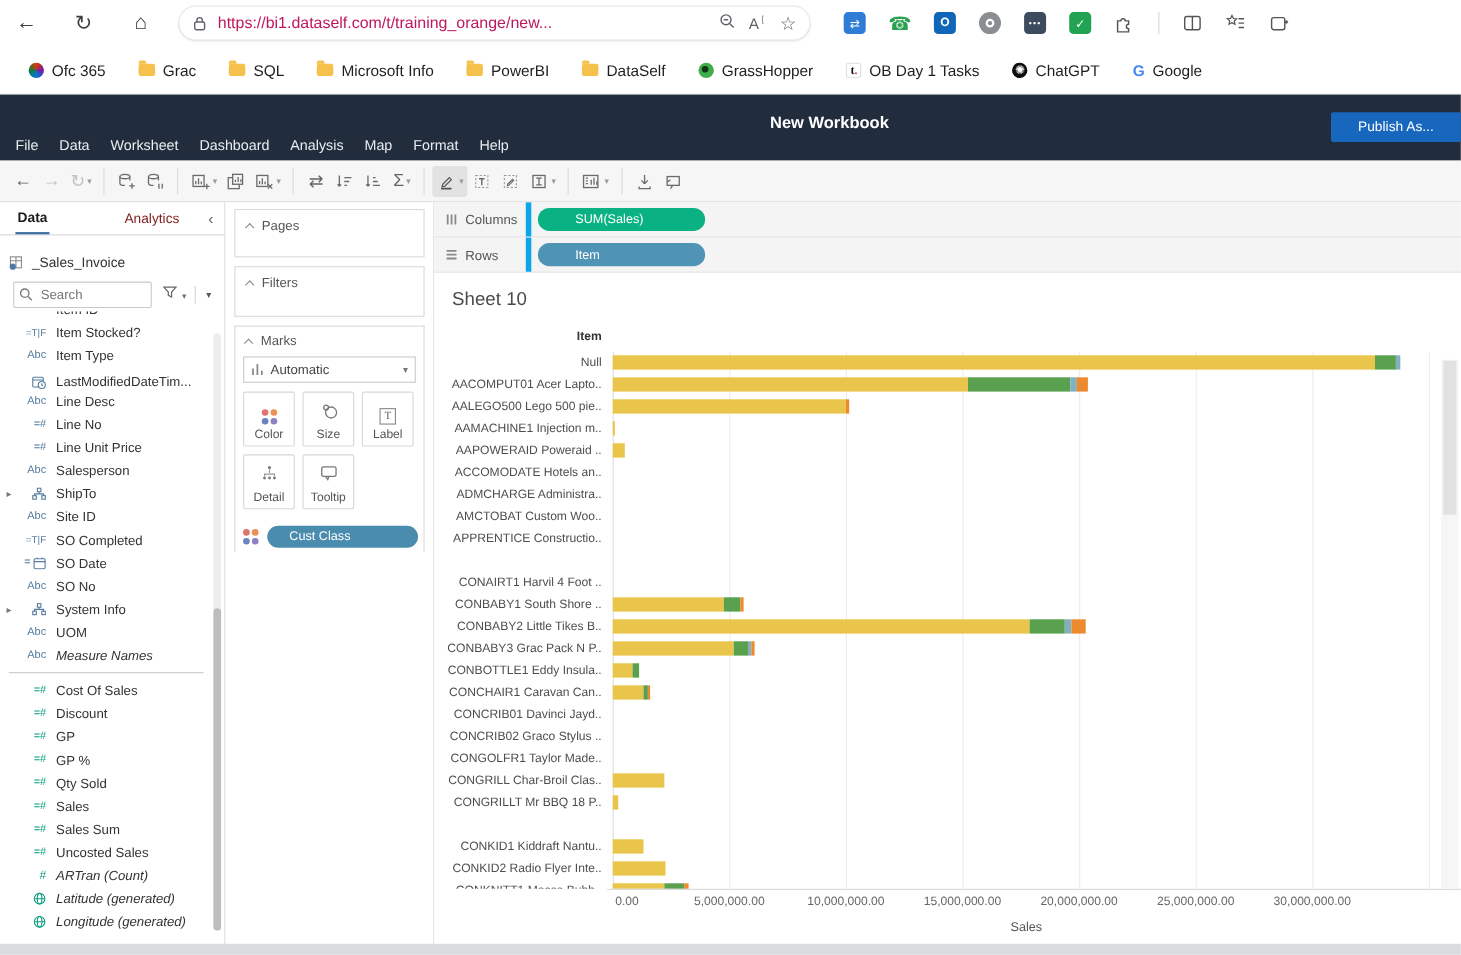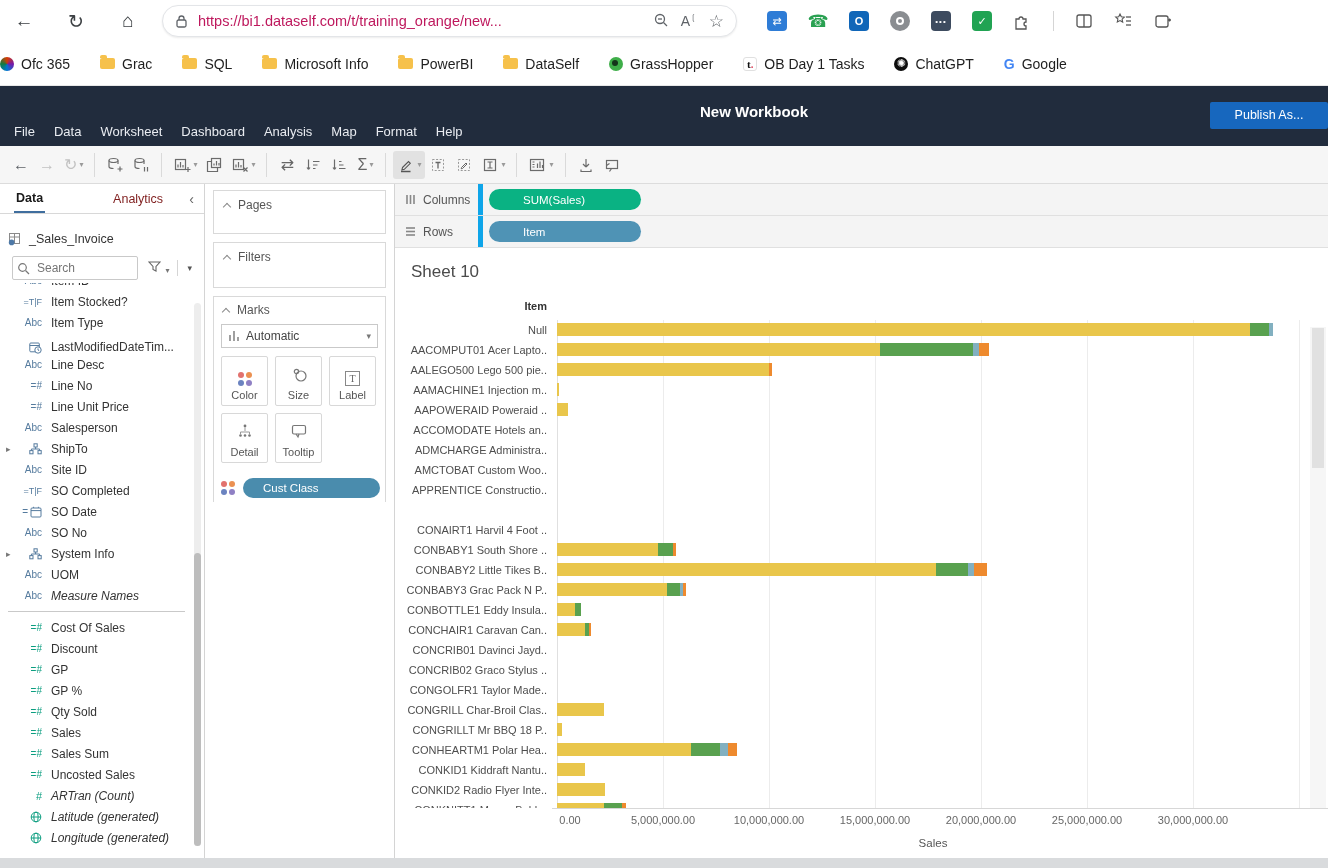--- a/index.html
+++ b/index.html
@@ -15,21 +15,21 @@
     display:flex; align-items:center; padding:0 12px; }
   #url-text { flex:1; font-size:14.5px; color:#be185d; white-space:nowrap; overflow:hidden; }
   .pill-ic { flex:0 0 auto; margin-left:12px; color:#5f6368; font-size:15px; }
   #ext-row { display:flex; align-items:center; margin-left:30px; gap:21px; }
   .ext { width:20px; height:20px; border-radius:4px; display:flex; align-items:center;
     justify-content:center; font-size:11px; color:#fff; flex:0 0 auto; }
   .vdiv { width:1px; height:20px; background:#d5d5d5; }
 
   #bookmarks-row { position:absolute; left:0; top:42px; width:1328px; height:44px;
     background:#fff; border-bottom:1px solid #e8e8e8; display:flex; align-items:center;
-    gap:30px; }
+    padding-left:26px; gap:30px; }
   .bm { display:flex; align-items:center; gap:7px; font-size:14px; color:#1f1f1f; cursor:pointer; }
   .bm-folder { width:15px; height:11px; background:#f6c14b; border-radius:2px; position:relative; }
   .bm-folder:before { content:""; position:absolute; left:0; top:-3px; width:7px; height:3px;
     background:#f6c14b; border-radius:2px 2px 0 0; }
   .bm-circle { width:14px; height:14px; border-radius:50%; }
 
   
   #tab-header { position:absolute; left:0; top:86px; width:1328px; height:60px; background:#212c3d; }
   #menu-row { position:absolute; left:14px; bottom:7px; display:flex; gap:19px; }
   .menu-item { color:#e9ecf1; font-size:13px; cursor:pointer; }
@@ -908,29 +908,20 @@
           <div class="cbars">
             <span class="seg" style="width: 47px; background: rgb(233, 198, 75);"></span>
           </div>
         </div>
         <div class="crow" style="top: 400px;">
           <div class="clabel">CONGRILLT  Mr BBQ 18 P..</div>
           <div class="cbars">
             <span class="seg" style="width: 5px; background: rgb(233, 198, 75);"></span>
           </div>
         </div>
-        <div class="crow" style="top: 420px;">
-          <div class="clabel">CONHEARTM1  Polar Hea..</div>
-          <div class="cbars">
-            <span class="seg" style="width: 134px; background: rgb(233, 198, 75);"></span>
-            <span class="seg" style="width: 29px; background: rgb(89, 161, 79);"></span>
-            <span class="seg" style="width: 8px; background: rgb(130, 176, 192);"></span>
-            <span class="seg" style="width: 9px; background: rgb(238, 138, 46);"></span>
-          </div>
-        </div>
         <div class="crow" style="top: 440px;">
           <div class="clabel">CONKID1  Kiddraft Nantu..</div>
           <div class="cbars">
             <span class="seg" style="width: 28px; background: rgb(233, 198, 75);"></span>
           </div>
         </div>
         <div class="crow" style="top: 460px;">
           <div class="clabel">CONKID2  Radio Flyer Inte..</div>
           <div class="cbars">
             <span class="seg" style="width: 48px; background: rgb(233, 198, 75);"></span>

